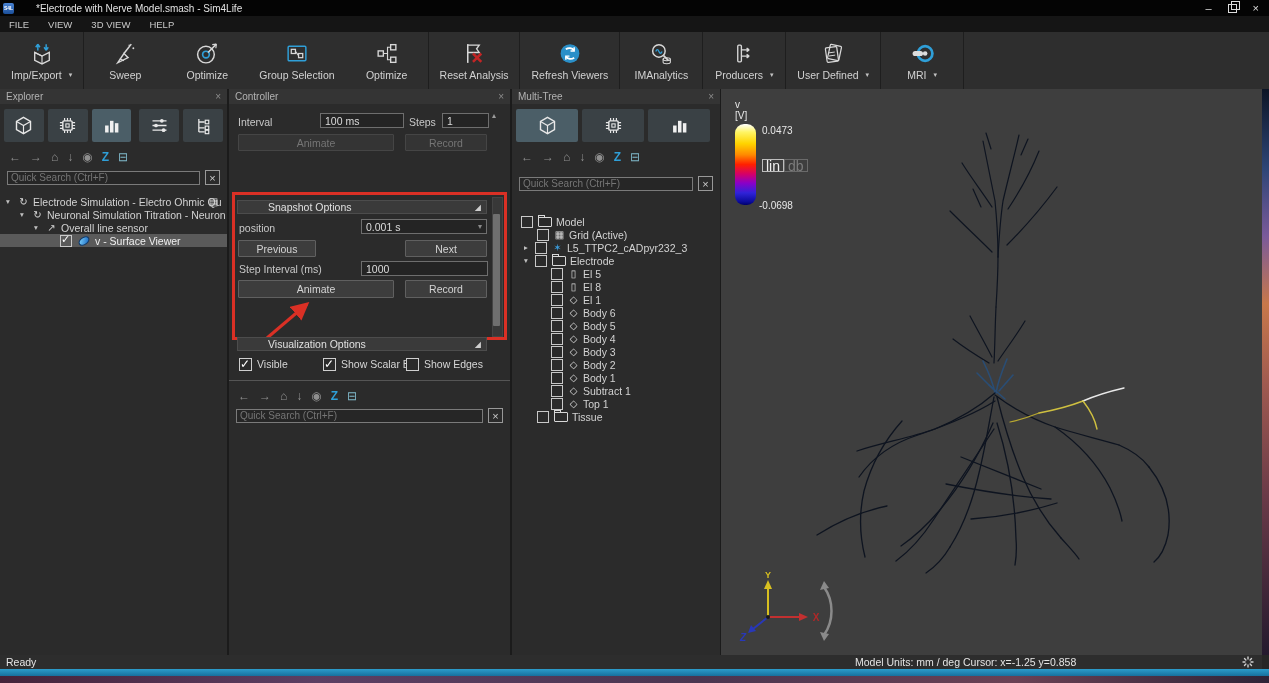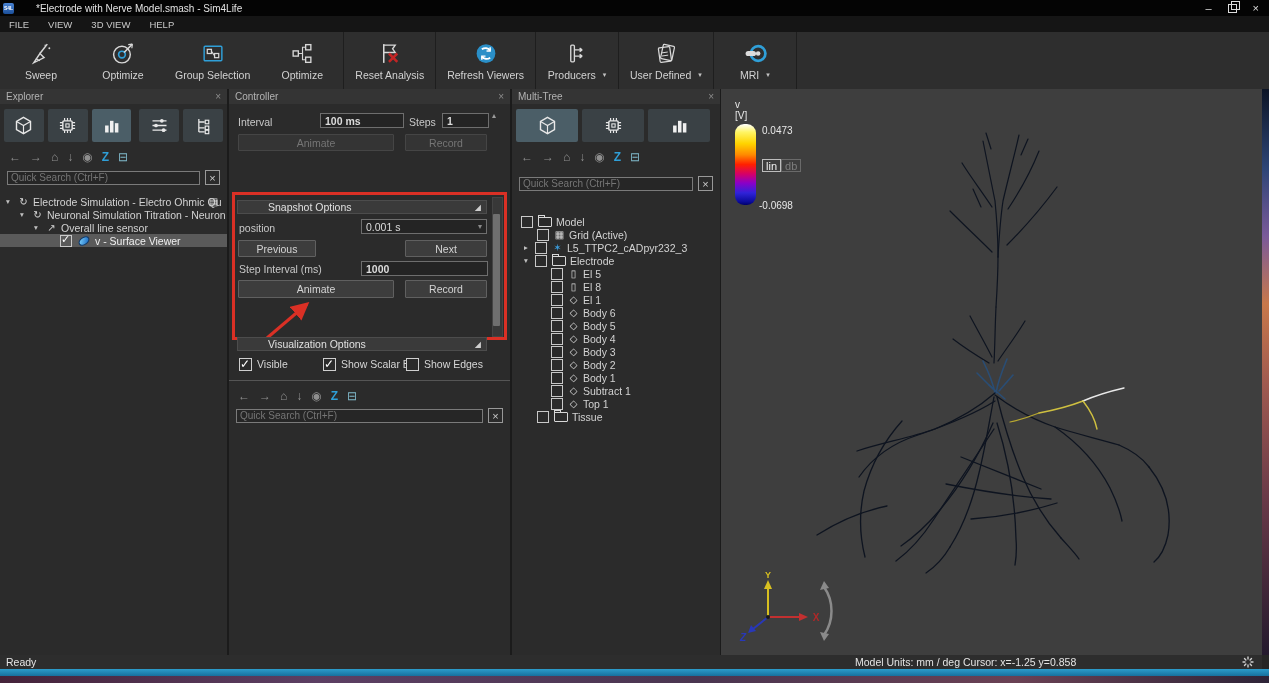--- a/index.html
+++ b/index.html
@@ -52,21 +52,21 @@
   .cb{width:10px;height:10px;border:1px solid #c9c9c9;background:transparent;position:relative;flex:none;margin-right:4px;}
   .cb.on::after{content:"✓";position:absolute;left:0;top:-3px;font-size:11px;color:#fff;}
   .ticn{width:13px;text-align:center;font-size:10px;flex:none;margin-right:3px;color:#d8d8d8;}
   .ticn.blue{color:#3a9ad9;}
   .folder{width:12px;height:8px;border:1px solid #d8d8d8;position:relative;flex:none;margin:0 4px 0 1px;border-radius:1px;}
   .folder::before{content:"";position:absolute;left:-1px;top:-3px;width:5px;height:2px;border:1px solid #d8d8d8;border-bottom:none;}
   .oval{width:10px;height:6px;border-radius:50%;background:linear-gradient(135deg,#7fd4ff,#1565c0);transform:rotate(-35deg);flex:none;margin:0 5px 0 2px;border:1px solid #0d3a6e;}
   
   .abs{position:absolute;}
   .clabel{font-size:10.5px;color:#c8c8c8;}
-  .tbox{background:#242424;border:1px solid #6e6e6e;color:#dcdcdc;font-size:10.5px;height:13px;padding:0 4px;outline:none;font-family:"Liberation Sans",sans-serif;font-weight:bold;}
+  .tbox{background:#242424;border:1px solid #6e6e6e;color:#dcdcdc;font-size:10.5px;height:13px;padding:0 4px;outline:none;font-family:"Liberation Sans",sans-serif;}
   .btn{background:#3d3d3d;border:1px solid #606060;color:#d4d4d4;font-size:10.5px;display:flex;align-items:center;justify-content:center;border-radius:1px;box-sizing:border-box;}
   .btn.dis{color:#757575;border-color:#454545;background:#343434;}
   .sechead{position:absolute;height:14px;background:#3a3a3a;border:1px solid #4c4c4c;display:flex;align-items:center;padding-left:30px;font-size:10.5px;color:#e0e0e0;box-sizing:border-box;}
   .sechead .tri{margin-left:auto;margin-right:5px;font-size:8px;color:#cfcfcf;}
   .dropdown{background:#242424;border:1px solid #6e6e6e;color:#dcdcdc;font-size:10.5px;height:15px;display:flex;align-items:center;padding:0 4px;box-sizing:border-box;}
   .dropdown .dc{margin-left:auto;font-size:8px;color:#8a8a8a;}
   .redbox{position:absolute;border:3px solid #da3025;pointer-events:none;}
   .scrolltrack{position:absolute;width:9px;background:#383838;border:1px solid #444;}
   .scrollthumb{position:absolute;left:0;width:7px;background:#6f6f6f;border-radius:1px;}
   .hr{position:absolute;height:1px;background:#555;}
@@ -74,21 +74,21 @@
   .cbox{width:11px;height:11px;border:1px solid #cfcfcf;background:#2b2b2b;position:relative;flex:none;}
   .cbox.on::after{content:"✓";position:absolute;left:0;top:-2px;font-size:12px;color:#fff;}
   
   #viewport svg.scene{position:absolute;left:0;top:0;}
   .cbarwrap{position:absolute;left:14px;top:10px;font-size:10px;color:#e8e8e8;}
   .cbar{position:absolute;left:0;top:25px;width:21px;height:81px;border-radius:9px;
     background:linear-gradient(#ffffff 0%,#fff564 10%,#ffd400 24%,#ff8a00 38%,#ff2000 50%,#d4006a 62%,#8a00c8 73%,#3023d8 85%,#0b0b9a 96%,#00006a 100%);}
   .cmax{position:absolute;left:27px;top:26px;}
   .cmin{position:absolute;left:24px;top:101px;}
   .scalebtns{position:absolute;left:27px;top:60px;display:flex;}
-  .sb{font-size:11px;padding:0 3px;height:11px;display:flex;align-items:center;border:1px solid #bdbdbd;color:#f0f0f0;}
+  .sb{font-size:14px;padding:0 3px;height:11px;display:flex;align-items:center;border:1px solid #bdbdbd;color:#f0f0f0;}
   .sb.off{border-color:#6a6a6a;color:#7d7d7d;}
   .statusbar{position:absolute;left:0;top:655px;width:1262px;height:14px;background:#2d2d2d;font-size:10.5px;color:#e4e4e4;}
   .tealbar{position:absolute;left:0;top:669px;width:1269px;height:7px;background:linear-gradient(#2c9ccb,#17709e);}
   .purplebar{position:absolute;left:0;top:676px;width:1269px;height:7px;background:linear-gradient(90deg,#45233a,#5c3f63 25%,#4a3550 55%,#6a4154 80%,#2e2438);}
   .sliver{position:absolute;left:1262px;top:89px;width:7px;height:566px;
     background:linear-gradient(#0d1526 0%,#2d4576 14%,#7a5a9a 26%,#c8784a 38%,#a05a50 52%,#6a3a48 72%,#241a2e 100%);}
 </style>
 </head>
 <body>
 
@@ -105,20 +105,32 @@
   </div>
 
   <div class="menubar">
     <span>FILE</span>
     <span>VIEW</span>
     <span>3D VIEW</span>
     <span>HELP</span>
   </div>
 
   <div class="toolbar">
+    <div class="titem divR">
+      <svg class="ticon" viewBox="0 0 24 24" fill="none">
+        <path d="M5 11 L12 14.5 L19 11 L19 18.5 L12 22 L5 18.5 Z" stroke="#d8d8d8" stroke-width="1.3"></path>
+        <path d="M5 11 L12 14.5 M12 14.5 V22" stroke="#d8d8d8" stroke-width="1.1"></path>
+        <path d="M8 9 V3 M8 3 l-2 3 M8 3 l2 3" stroke="#2f9fd8" stroke-width="1.4"></path>
+        <path d="M16 3 V9 M16 9 l-2 -3 M16 9 l2 -3" stroke="#2f9fd8" stroke-width="1.4"></path>
+      </svg>
+      <div class="tlabelrow">
+          <span>Imp/Export</span>
+          <span class="caret">▾</span>
+        </div>
+    </div>
     <div class="titem">
       <svg class="ticon" viewBox="0 0 24 24" fill="none">
         <path d="M18 3 L11 12" stroke="#d8d8d8" stroke-width="1.5"></path>
         <path d="M11 12 L5 21 L15 16 Z" stroke="#d8d8d8" stroke-width="1.3" fill="none"></path>
         <path d="M7 17 l4 2" stroke="#d8d8d8" stroke-width="1"></path>
         <circle cx="20" cy="7" r="0.9" fill="#d8d8d8"></circle>
           <circle cx="16" cy="4" r="0.7" fill="#d8d8d8"></circle>
       </svg>
       <div class="tlabelrow">
           <span>Sweep</span>
@@ -168,20 +180,32 @@
         </div>
     </div>
     <div class="titem divR">
       <svg class="ticon" viewBox="0 0 24 24" fill="none">
         <circle cx="12" cy="12" r="9" fill="#2a8fc8"></circle>
         <path d="M8 8 a6 6 0 0 1 8 1 M16 16 a6 6 0 0 1 -8 -1" stroke="#fff" stroke-width="1.8"></path>
         <path d="M16 6 v3.5 h-3.5 M8 18 v-3.5 h3.5" stroke="#fff" stroke-width="1.4"></path>
       </svg>
       <div class="tlabelrow">
           <span>Refresh Viewers</span>
+        </div>
+    </div>
+    <div class="titem divR">
+      <svg class="ticon" viewBox="0 0 24 24" fill="none">
+        <circle cx="10" cy="9.5" r="6" stroke="#d8d8d8" stroke-width="1.4"></circle>
+        <path d="M7 10 q1.5 -3.5 3 0 q1.5 3.5 3 0" stroke="#2f9fd8" stroke-width="1.3"></path>
+        <path d="M14.5 14 L19 18.5" stroke="#d8d8d8" stroke-width="1.7"></path>
+        <ellipse cx="17.5" cy="17.5" rx="3.5" ry="1.4" stroke="#d8d8d8" stroke-width="1"></ellipse>
+        <path d="M14 17.5 v3 a3.5 1.4 0 0 0 7 0 v-3" stroke="#d8d8d8" stroke-width="1"></path>
+      </svg>
+      <div class="tlabelrow">
+          <span>IMAnalytics</span>
         </div>
     </div>
     <div class="titem divR">
       <svg class="ticon" viewBox="0 0 24 24" fill="none">
         <rect x="6" y="4" width="3.5" height="16" rx="1" stroke="#d8d8d8" stroke-width="1.3"></rect>
         <path d="M10 8.5 H17 M17 8.5 l-2.5 -1.7 M17 8.5 l-2.5 1.7" stroke="#d8d8d8" stroke-width="1.3"></path>
         <path d="M10 14.5 H17 M17 14.5 l-2.5 -1.7 M17 14.5 l-2.5 1.7" stroke="#d8d8d8" stroke-width="1.3"></path>
       </svg>
       <div class="tlabelrow">
           <span>Producers</span>

